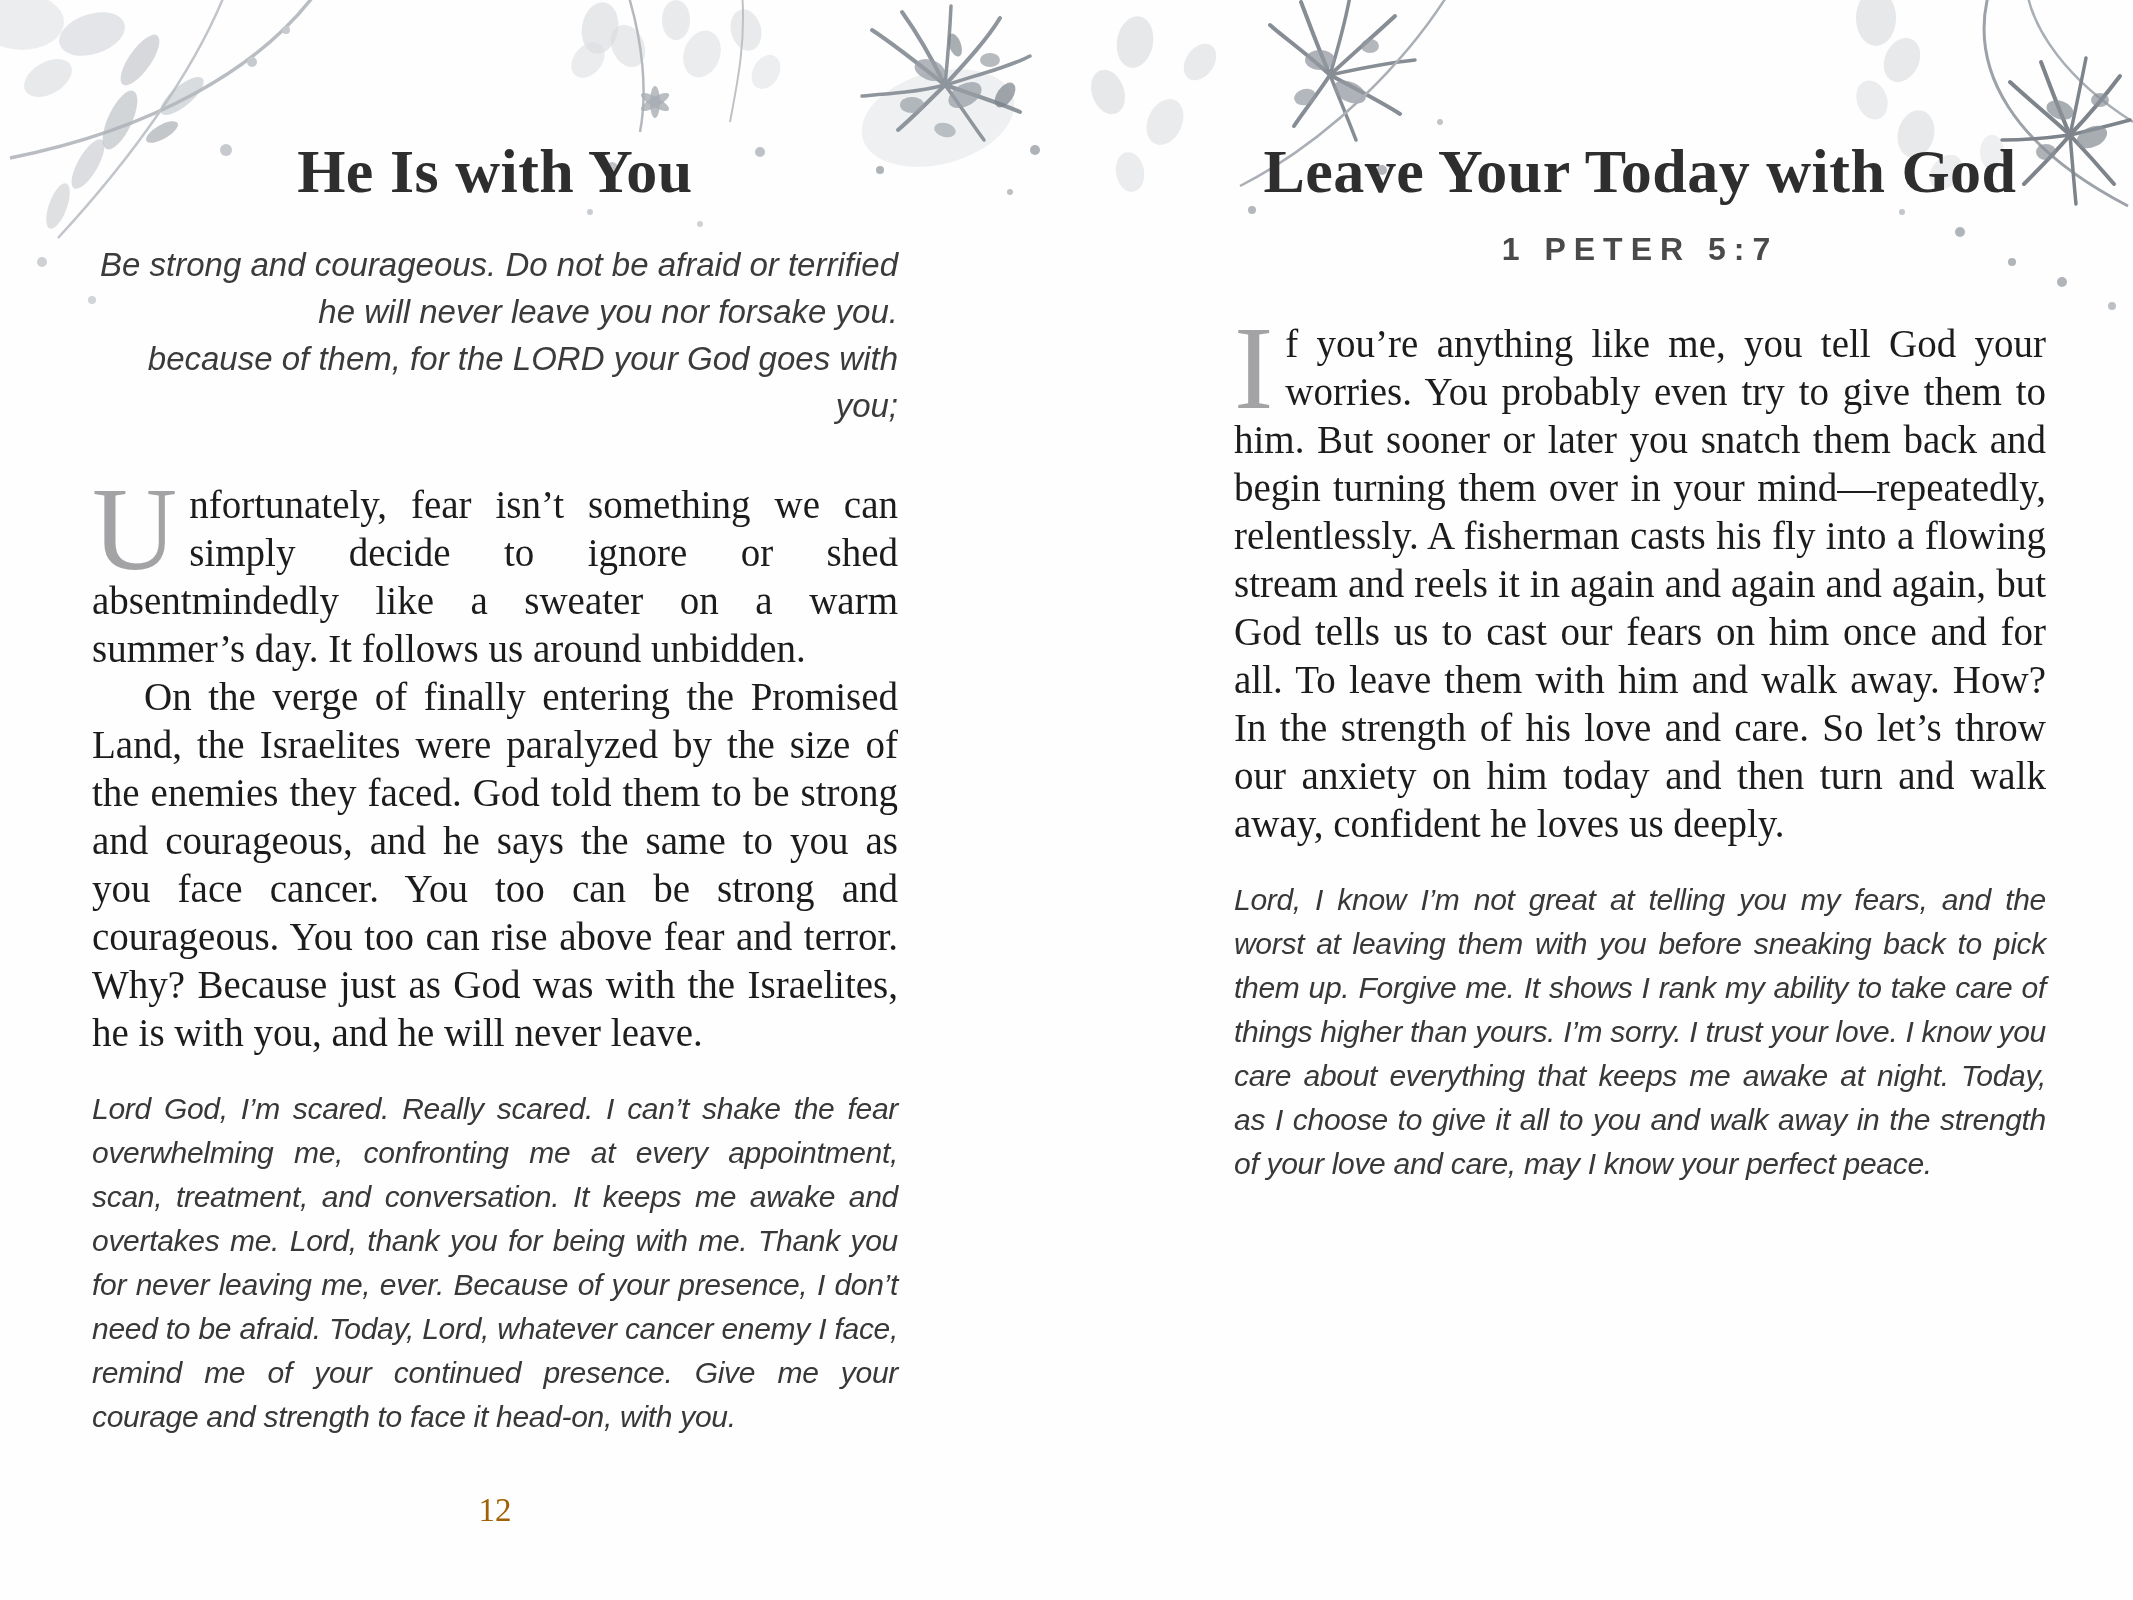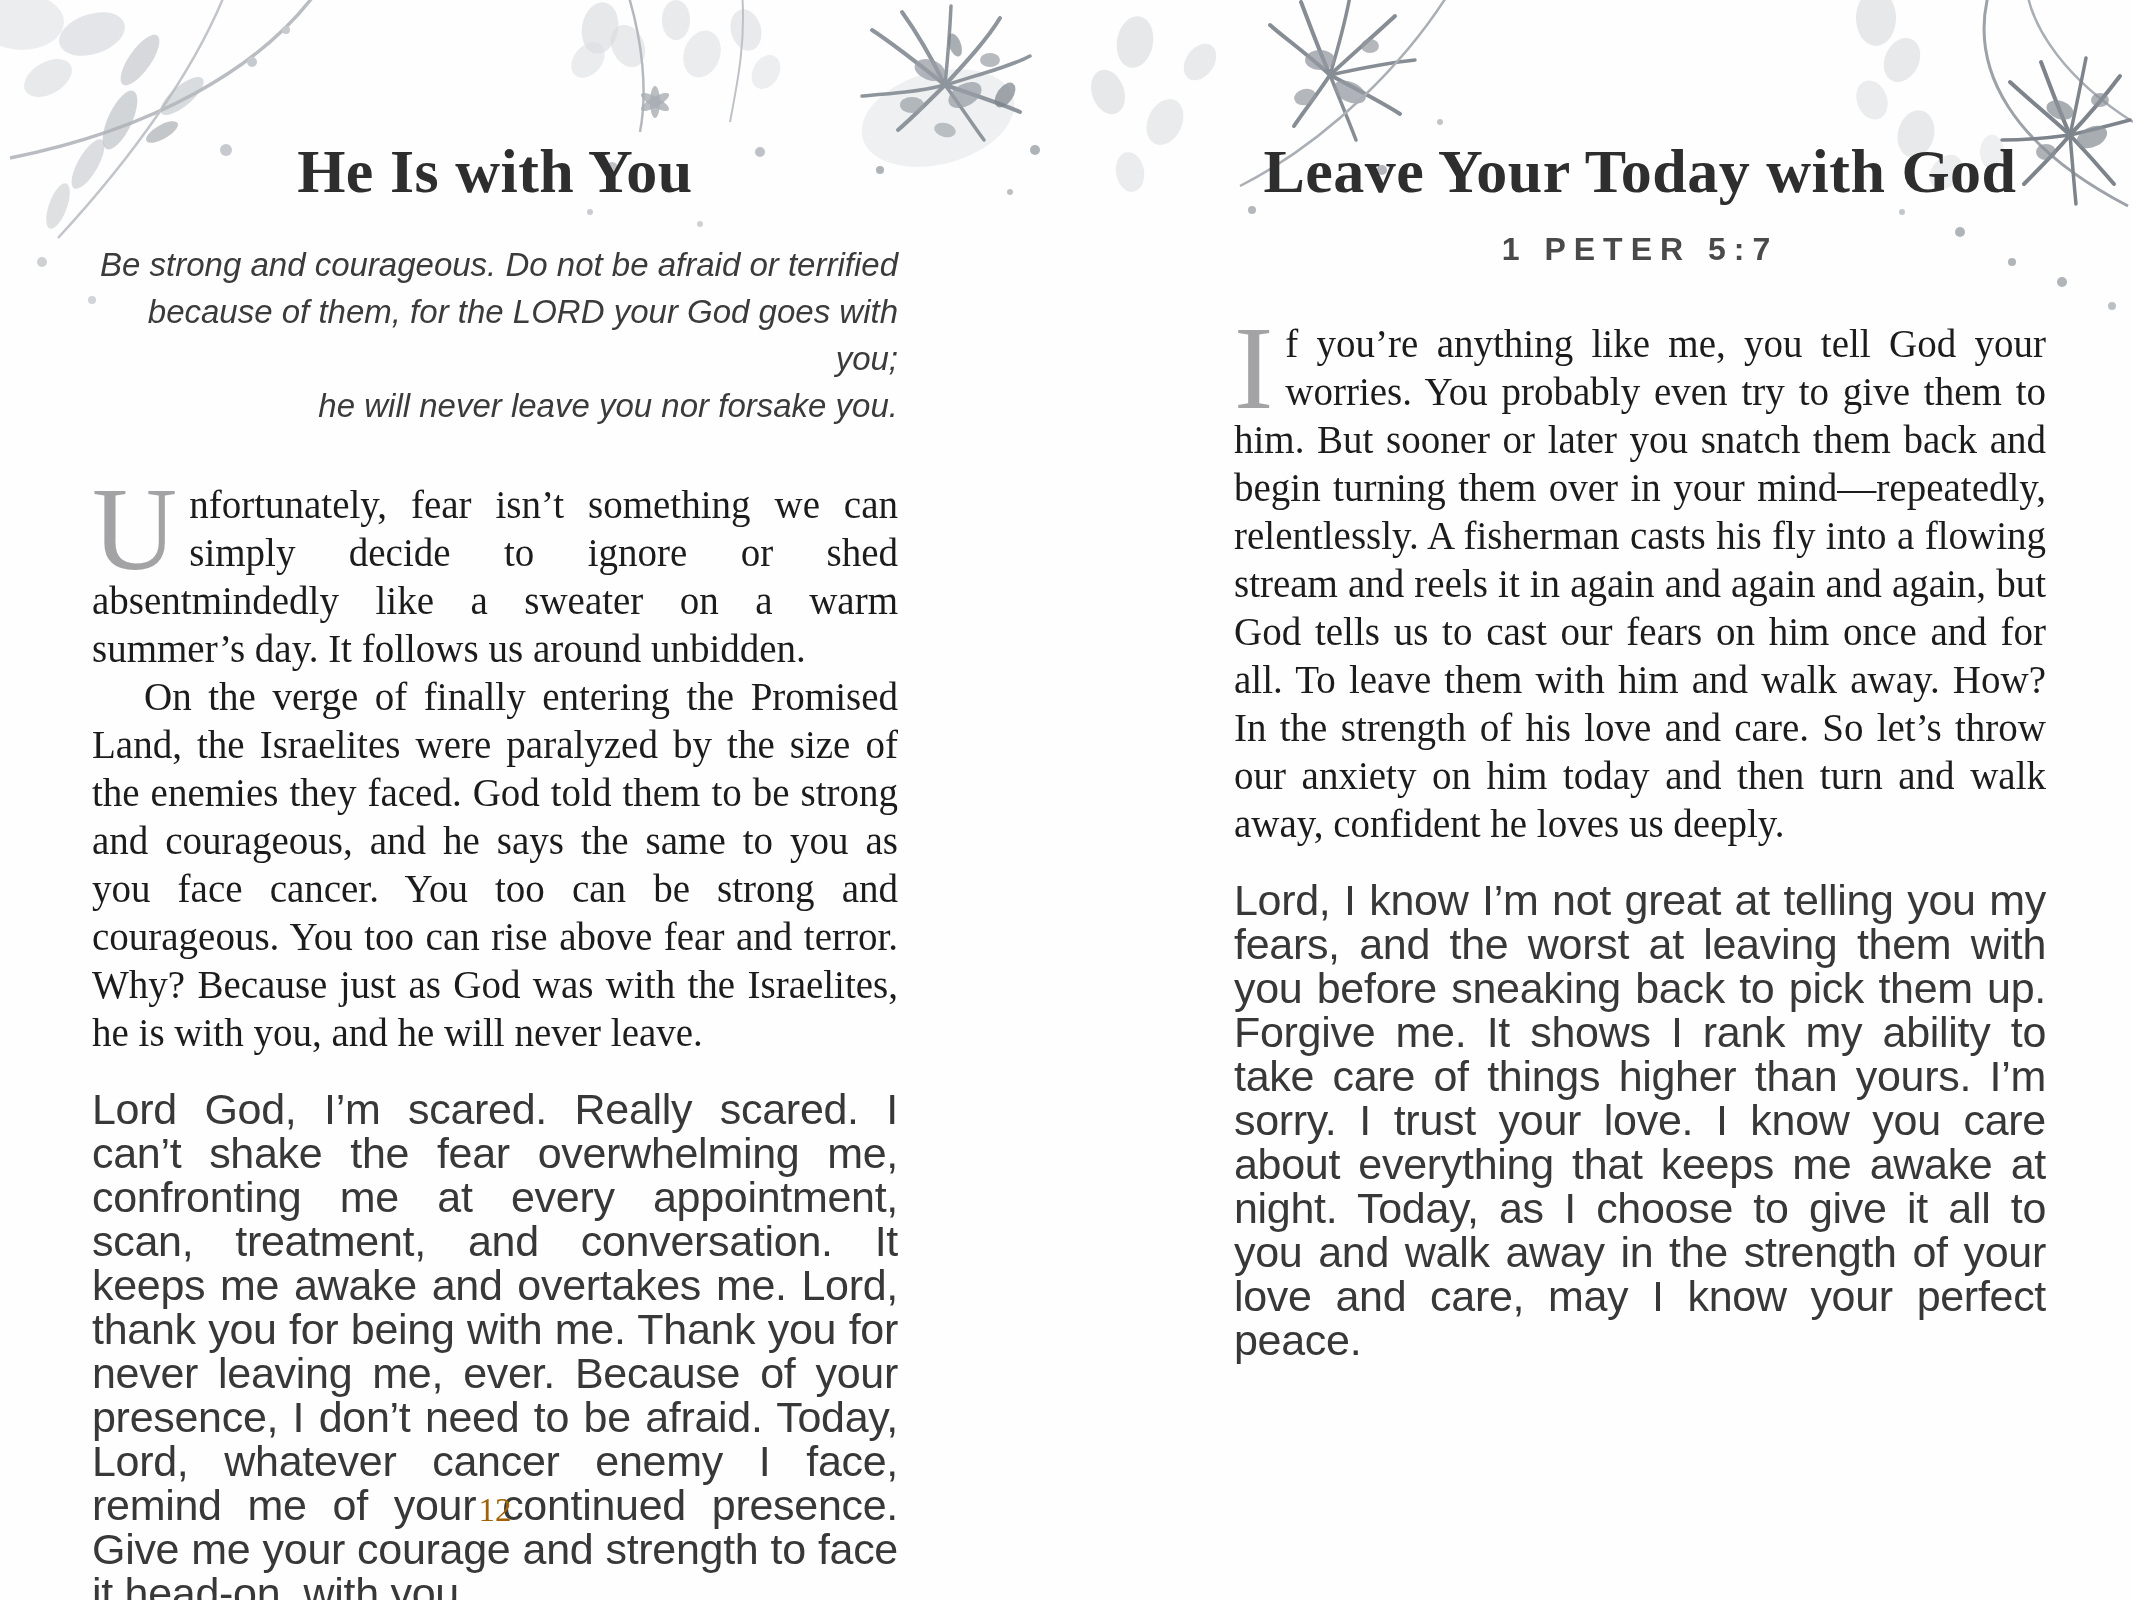--- a/index.html
+++ b/index.html
@@ -71,21 +71,22 @@
     font-size: 118px;
     line-height: 88px;
     height: 88px;
     margin: 5px 12px 0 0;
     color: #a3a3a6;
   }
   .prayer {
     margin: 30px 0 0 0;
     text-align: justify;
     font-family: "Liberation Sans", sans-serif;
-    font-size: 43px;
+    font-style: italic;
+    font-size: 30px;
     line-height: 44px;
     letter-spacing: -0.3px;
     color: #383838;
   }
   .pagenum {
     position: absolute;
     top: 1492px; left: 0;
     width: 100%;
     text-align: center;
     font-family: Liberation Serif, serif;
@@ -211,22 +212,22 @@
       <circle cx="2112" cy="306" r="4" fill="#bcc0c5"></circle>
       <circle cx="1902" cy="212" r="3" fill="#c2c6ca"></circle>
     </g>
   </svg>
 
   <section class="page left">
     <h1 class="title">He Is with You</h1>
 
     <div class="epigraph">
       <div>Be strong and courageous. Do not be afraid or terrified</div>
+      <div>he will never leave you nor forsake you.</div>
       <div>because of them, for the LORD your God goes with you;</div>
-      <div>he will never leave you nor forsake you.</div>
     </div>
 
 
     <p class="para first"><span class="dropcap">U</span><span>nfortunately, fear isn’t something we can simply decide to ignore or shed absentmindedly like a sweater on a warm summer’s day. It follows us around unbidden.</span></p>
 
     <p class="para indent"><span>On the verge of finally entering the Promised Land, the Israelites were paralyzed by the size of the enemies they faced. God told them to be strong and courageous, and he says the same to you as you face cancer. You too can be strong and courageous. You too can rise above fear and terror. Why? Because just as God was with the Israelites, he is with you, and he will never leave.</span></p>
 
     <p class="prayer">Lord God, I’m scared. Really scared. I can’t shake the fear overwhelming me, confronting me at every appointment, scan, treatment, and conversation. It keeps me awake and overtakes me. Lord, thank you for being with me. Thank you for never leaving me, ever. Because of your presence, I don’t need to be afraid. Today, Lord, whatever cancer enemy I face, remind me of your continued presence. Give me your courage and strength to face it head-on, with you.</p>
 
     <div class="pagenum">12</div>

